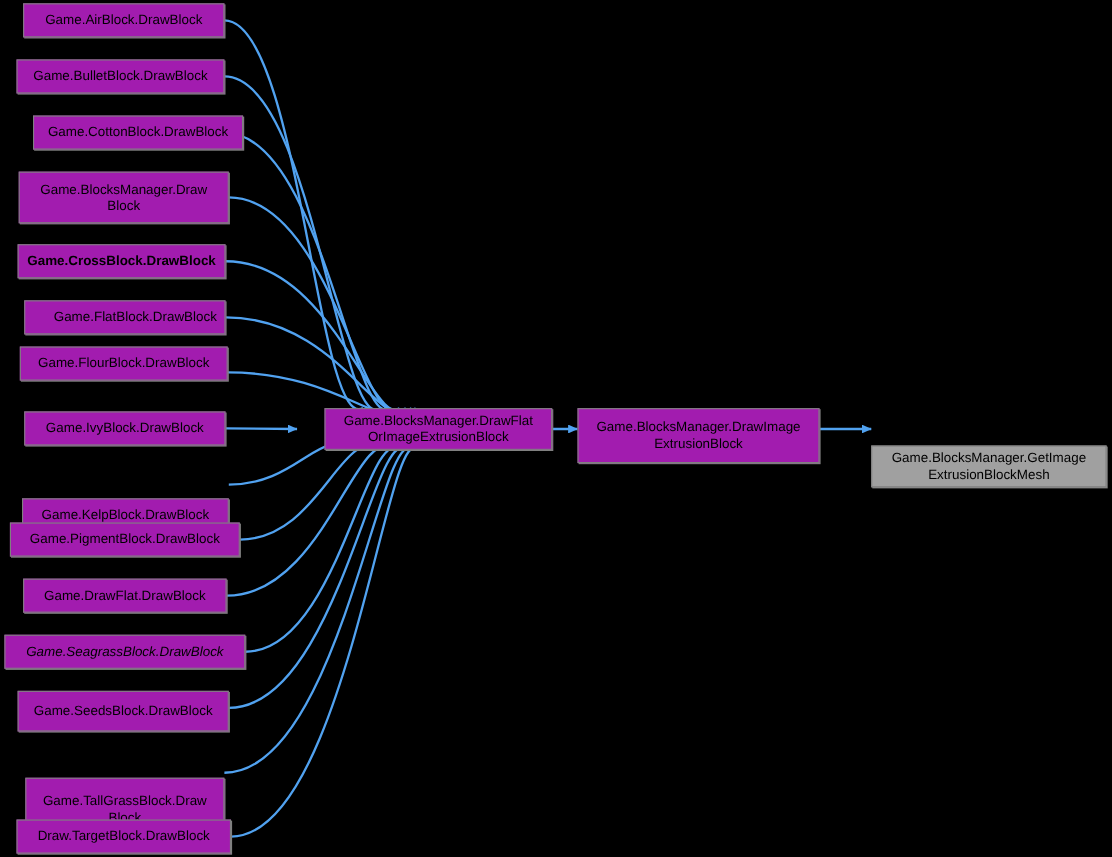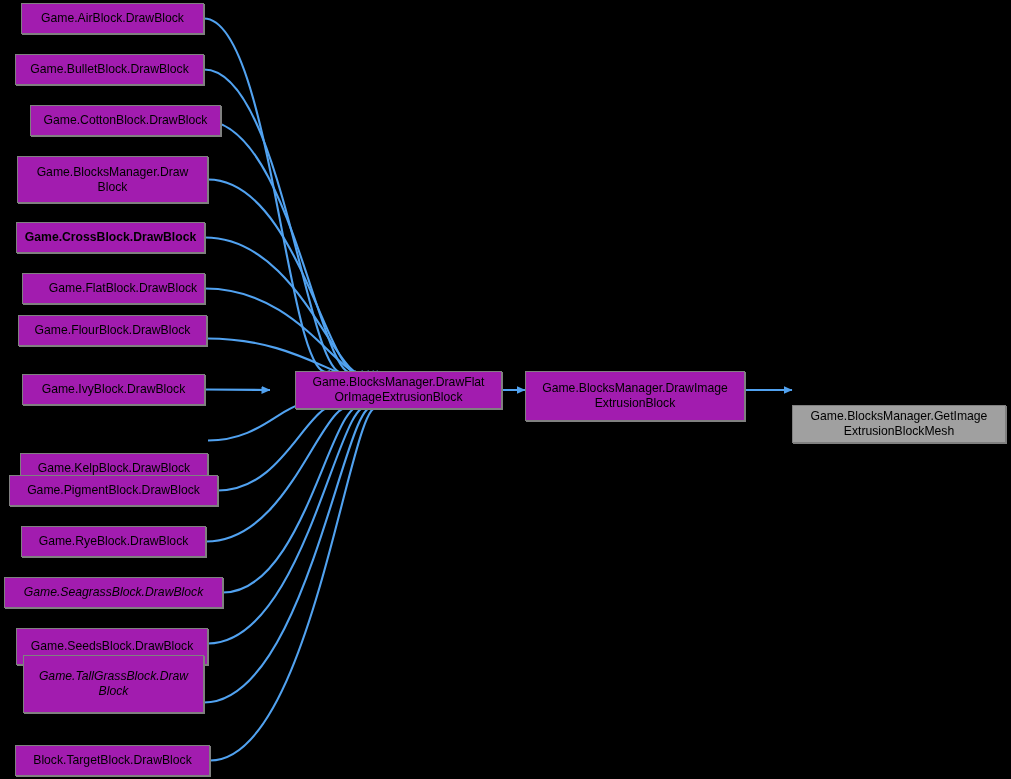--- a/index.html
+++ b/index.html
@@ -87,26 +87,26 @@
       <div class="node" style="left: 15px; top: 54px; width: 189px; height: 31px;">Game.BulletBlock.DrawBlock</div>
       <div class="node" style="left: 13px; top: 105px; width: 191px; height: 31px; margin-left: 17px;">Game.CottonBlock.DrawBlock</div>
       <div class="node" style="left: 17px; top: 156px; width: 191px; height: 47px;">Game.BlocksManager.Draw
 Block</div>
       <div class="node" style="left: 16px; top: 222px; width: 189px; height: 31px; font-weight: bold;">Game.CrossBlock.DrawBlock</div>
       <div class="node" style="left: 22px; top: 273px; width: 183px; height: 31px; padding-left: 23px;">Game.FlatBlock.DrawBlock</div>
       <div class="node" style="left: 18px; top: 315px; width: 189px; height: 31px;">Game.FlourBlock.DrawBlock</div>
       <div class="node" style="left: 22px; top: 374px; width: 183px; height: 31px;">Game.IvyBlock.DrawBlock</div>
       <div class="node" style="left: 20px; top: 425px; width: 188px; height: 31px; margin-top: 28px;">Game.KelpBlock.DrawBlock</div>
       <div class="node" style="left: 9px; top: 475px; width: 209px; height: 31px;">Game.PigmentBlock.DrawBlock</div>
-      <div class="node" style="left: 21px; top: 526px; width: 185px; height: 31px;">Game.RyeBlock.DrawBlock</div>
+      <div class="node" style="left: 21px; top: 526px; width: 185px; height: 31px;">Game.DrawFlat.DrawBlock</div>
       <div class="node" style="left: 4px; top: 577px; width: 219px; height: 31px; font-style: italic;">Game.SeagrassBlock.DrawBlock</div>
       <div class="node" style="left: 16px; top: 628px; width: 192px; height: 37px;">Game.SeedsBlock.DrawBlock</div>
-      <div class="node" style="left: 23px; top: 655px; width: 181px; height: 58px; font-style: italic;">Game.TallGrassBlock.Draw
+      <div class="node" style="left: 23px; top: 707px; width: 181px; height: 58px;">Game.TallGrassBlock.Draw
 Block</div>
-      <div class="node" style="left: 15px; top: 745px; width: 195px; height: 31px;">Block.TargetBlock.DrawBlock</div>
+      <div class="node" style="left: 15px; top: 745px; width: 195px; height: 31px;">Draw.TargetBlock.DrawBlock</div>
       <div class="node" style="left: 270px; top: 371px; width: 207px; height: 38px; margin-left: 25px;">Game.BlocksManager.DrawFlat
 OrImageExtrusionBlock</div>
       <div class="node" style="left: 525px; top: 371px; width: 220px; height: 50px;">Game.BlocksManager.DrawImage
 ExtrusionBlock</div>
       <div class="node highlight" style="left: 792px; top: 371px; width: 214px; height: 38px;">Game.BlocksManager.GetImage
 ExtrusionBlockMesh</div>
     </div>
 
 </div>
 

